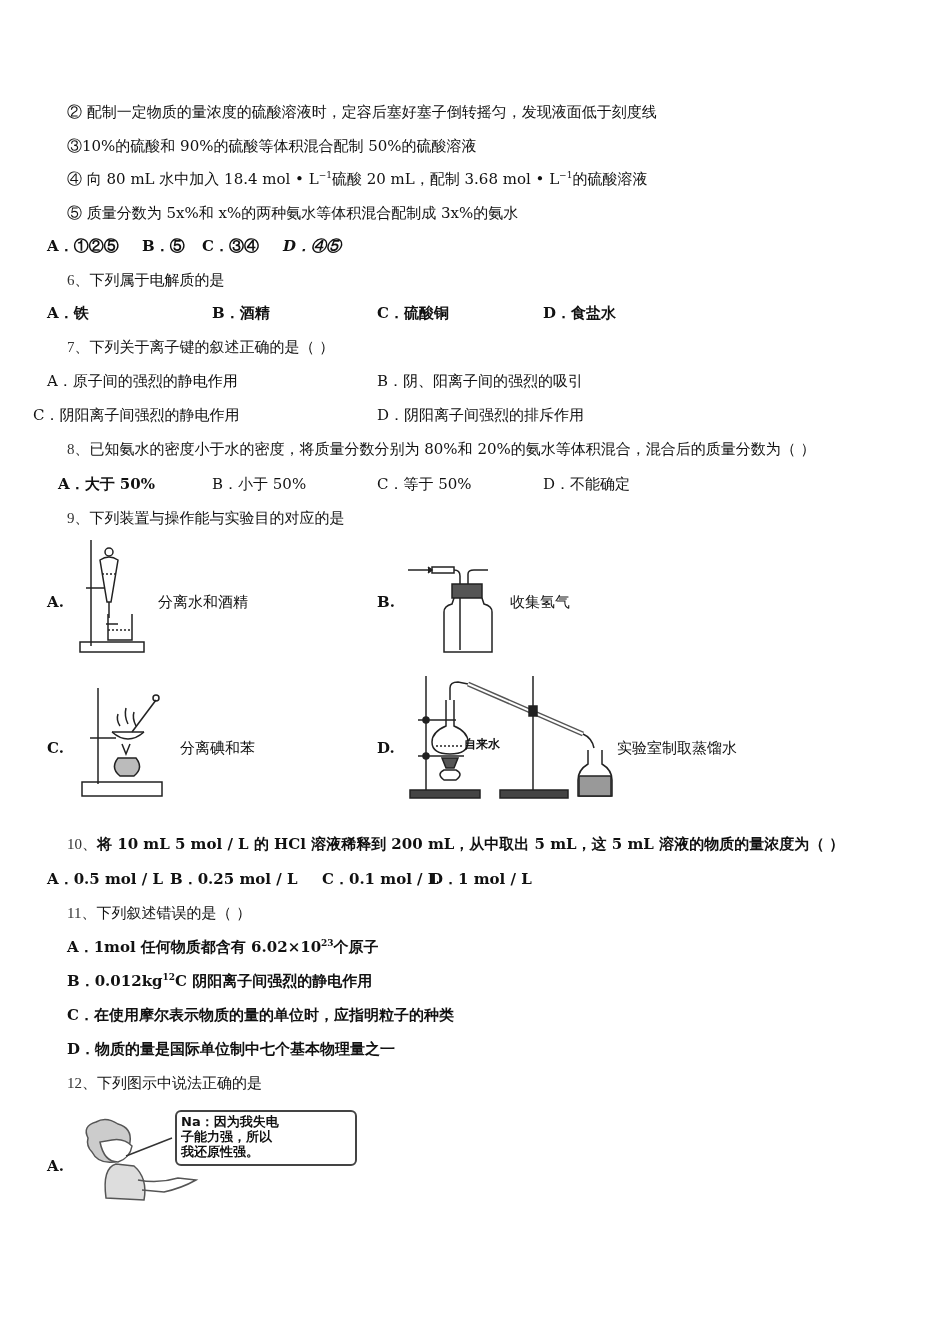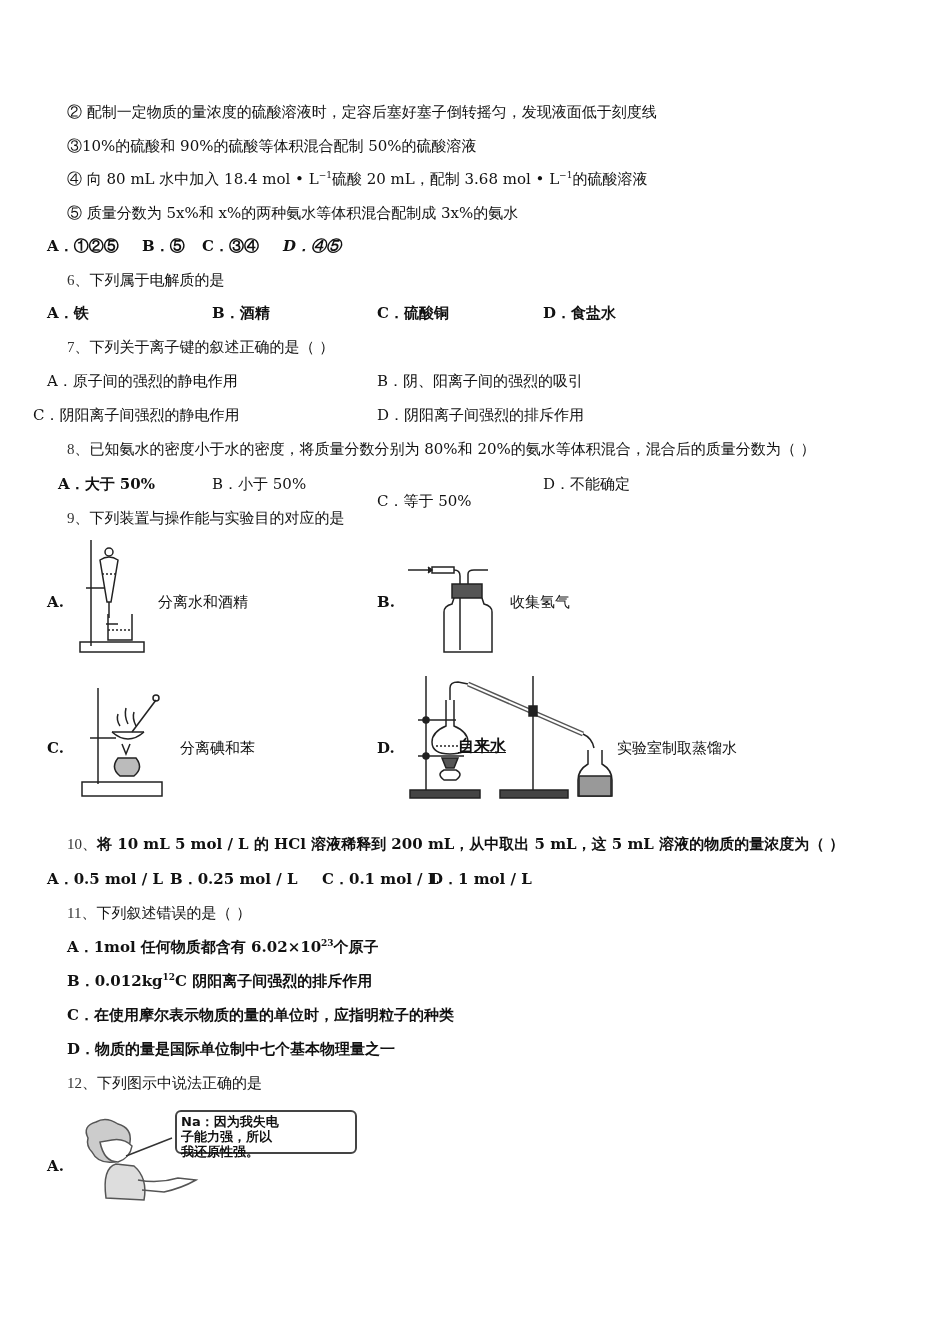--- a/index.html
+++ b/index.html
@@ -42,21 +42,21 @@
 <div class="opt" style="top:371px; left:47px;">A．原子间的强烈的静电作用</div>
 <div class="opt" style="top:371px; left:377px;">B．阴、阳离子间的强烈的吸引</div>
 <div class="opt" style="top:405px; left:33px;">C．阴阳离子间强烈的静电作用</div>
 <div class="opt" style="top:405px; left:377px;">D．阴阳离子间强烈的排斥作用</div>
 
 <div class="line" style="top:439px;">
   <span class="qn">8、</span><span>已知氨水的密度小于水的密度，将质量分数分别为 80%和 20%的氨水等体积混合，混合后的质量分数为（        ）</span>
 </div>
 <div class="opt" style="top:474px; left:58px;font-weight:bold;">A．大于 50%</div>
 <div class="opt" style="top:474px; left:212px;">B．小于 50%</div>
-<div class="opt" style="top:491px; left:377px;">C．等于 50%</div>
+<div class="opt" style="top:474px; left:377px;">C．等于 50%</div>
 <div class="opt" style="top:474px; left:543px;">D．不能确定</div>
 
 <div class="line" style="top:508px;">
   <span class="qn">9、</span><span>下列装置与操作能与实验目的对应的是</span>
 </div>
 
 <div class="opt b" style="top:592px; left:47px;">A.</div>
 <div class="fig" style="left:78px; top:538px;">
   <svg width="70" height="116" viewBox="0 0 70 116" stroke="#222" fill="none" stroke-width="1.5">
     <line x1="13" y1="2" x2="13" y2="108"></line>
@@ -120,54 +120,54 @@
     <path d="M42 30 L42 18 Q42 12 50 12 L60 14"></path>
     <path d="M60 14 L175 64" stroke-width="5" stroke="#555"></path>
     <path d="M60 14 L175 64" stroke-width="2" stroke="#fff"></path>
     <rect x="121" y="36" width="8" height="10" fill="#222"></rect>
     <path d="M175 64 Q184 68 186 78"></path>
     <path d="M180 80 L180 94 Q170 100 170 110 L170 126 L204 126 L204 110 Q204 100 194 94 L194 80"></path>
     <rect x="171" y="106" width="32" height="20" fill="#999"></rect>
     <path d="M34 88 L50 88 L46 98 L38 98 Z" fill="#555"></path>
     <path d="M36 110 Q28 104 36 100 L48 100 Q56 104 48 110 Z"></path>
   </svg>
-  <span style="position:absolute; left:50px; top:66px; font-size:16px; font-family:'DejaVu Sans',sans-serif; font-weight:bold;text-decoration:underline;">自来水</span>
+  <span style="position:absolute; left:56px; top:66px; font-size:12px; font-family:'DejaVu Sans',sans-serif; font-weight:bold;">自来水</span>
 </div>
 <div class="opt" style="top:738px; left:617px;">实验室制取蒸馏水</div>
 
 <div class="line" style="top:834px;">
   <span class="qn">10、</span><span class="b">将 10 mL 5 mol / L 的 HCl 溶液稀释到 200 mL，从中取出 5 mL，这 5 mL 溶液的物质的量浓度为（        ）</span>
 </div>
 <div class="opt b" style="top:869px; left:47px;">A．0.5 mol / L</div>
 <div class="opt b" style="top:869px; left:170px;">B．0.25 mol / L</div>
 <div class="opt b" style="top:869px; left:322px;">C．0.1 mol / L</div>
 <div class="opt b" style="top:869px; left:430px;">D．1 mol / L</div>
 
 <div class="line" style="top:903px;">
   <span class="qn">11、</span><span>下列叙述错误的是（   ）</span>
 </div>
 <div class="line b" style="top:937px;">
   <span>A．1mol 任何物质都含有 6.02×10</span><sup>23</sup><span>个原子</span>
 </div>
 <div class="line b" style="top:971px;">
-  <span>B．0.012kg</span><sup>12</sup><span>C 阴阳离子间强烈的排斥作用</span>
+  <span>B．0.012kg</span><sup>12</sup><span>C 阴阳离子间强烈的静电作用</span>
 </div>
 <div class="line b" style="top:1005px;">C．在使用摩尔表示物质的量的单位时，应指明粒子的种类</div>
 <div class="line b" style="top:1039px;">D．物质的量是国际单位制中七个基本物理量之一</div>
 
 <div class="line" style="top:1073px;">
   <span class="qn">12、</span><span>下列图示中说法正确的是</span>
 </div>
 <div class="opt b" style="top:1156px; left:47px;">A.</div>
 <div class="fig" style="left:78px; top:1108px;">
   <svg width="130" height="100" viewBox="0 0 130 100" stroke="#555" fill="none" stroke-width="1.5">
     <path d="M10 30 Q4 18 18 14 Q28 8 40 16 Q54 20 52 34 Q50 50 36 54 Q20 56 14 44 Q8 38 10 30 Z" fill="#ccc"></path>
     <path d="M22 34 Q26 54 40 54 Q52 50 54 38 Q46 30 34 32 Z" fill="#fff"></path>
     <path d="M38 56 Q24 60 28 90 L66 92 Q70 70 56 58 Z" fill="#ddd"></path>
     <path d="M60 72 Q80 76 100 70 L118 72 Q104 80 86 84 L64 82"></path>
     <line x1="48" y1="48" x2="94" y2="30" stroke="#333"></line>
   </svg>
 </div>
-<div class="fig" style="left:175px; top:1110px; width:182px; height:44px; border:2px solid #444; border-radius:6px; padding:2px 4px; box-sizing:border-box;">
+<div class="fig" style="left:175px; top:1110px; width:182px; height:56px; border:2px solid #444; border-radius:6px; padding:2px 4px; box-sizing:border-box;">
   <div class="bubble-text">Na：因为我失电</div>
   <div class="bubble-text">子能力强，所以</div>
   <div class="bubble-text">我还原性强。</div>
 </div>
 
 </body></html>

